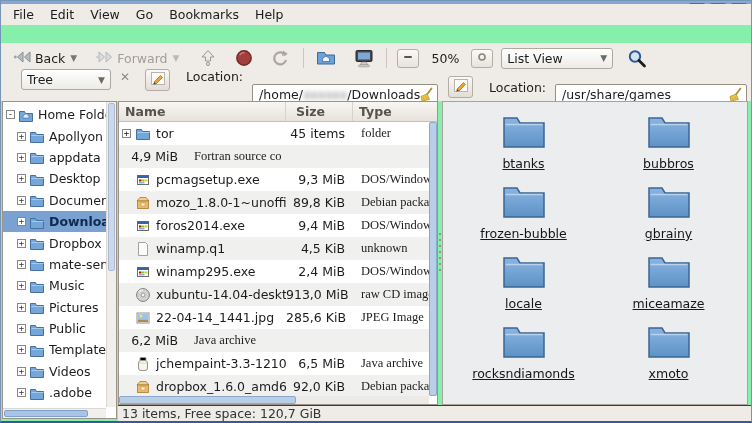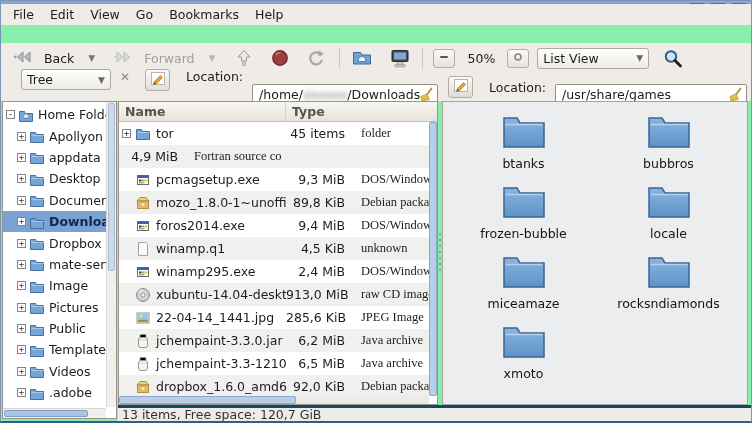--- a/index.html
+++ b/index.html
@@ -17,21 +17,21 @@
   .winbtn { width:18px; height:15px; border:1px solid #4d7099; border-radius:3px;
     background:linear-gradient(#cfe0f2,#8fb2d8); color:#fff; font-size:10px; line-height:13px;
     text-align:center; font-weight:bold; }
 
   
   .menubar { position:absolute; left:0; top:3px; right:0; height:21px; display:flex; align-items:center; padding-left:4px; background:#efebe7; }
   .menu-item { padding:2px 8px; font-size:12.5px; }
 
   
   .toolbar { position:absolute; left:0; top:42px; right:0; height:30px; display:flex; align-items:center; padding-left:8px; background:#efebe7; }
-  .tb-btn { display:flex; align-items:center; gap:11px; padding:2px 4px; border-radius:3px; }
+  .tb-btn { display:flex; align-items:center; gap:2px; padding:2px 4px; border-radius:3px; }
   .tb-label { font-size:12.5px; }
   .tb-label.disabled { color:#a29d95; }
   .chev { font-size:9px; color:#7b776f; margin-left:3px; }
   .chev.disabled { color:#bdb8b0; }
   .tb-ico { width:20px; height:18px; display:inline-block; }
   .tb-sep { width:1px; height:20px; background:#cdc7be; margin:0 8px; }
   .sq-btn { width:22px; height:19px; border:1px solid #b3ada3; border-radius:3px; background:linear-gradient(#fbfaf8,#e7e3dc);
     display:flex; align-items:center; justify-content:center; margin:0 2px; }
   .zoom-label { margin:0 10px; font-size:12.5px; }
   .combo { height:21px; border:1px solid #aea89e; border-radius:3px; background:linear-gradient(#ffffff,#ecebe7);
@@ -84,31 +84,31 @@
   .cname .ficon { width:16px; height:16px; margin:0 5px 0 4px; flex:none; }
   .csize { width:67px; text-align:right; padding-right:8px; font-size:12.5px; }
   .ctype { flex:1; padding-left:8px; font-size:12.5px;font-family:Liberation Serif, serif; }
   .fname { font-size:12.5px; }
   .file-vscroll { position:absolute; right:0; top:20px; width:8px; bottom:8px; background:#eceae6; }
   .file-vthumb { position:absolute; left:0; right:0; top:0; bottom:0; background:#b9cfe8; border:1px solid #8aa9cd; border-radius:2px; }
   .file-hscroll { position:absolute; left:0; right:8px; bottom:0; height:8px; background:#eceae6; }
   .file-hthumb { position:absolute; left:0; top:0; bottom:0; width:57%; background:#b9cfe8; border:1px solid #8aa9cd; border-radius:2px; }
 
   .iconpane { position:absolute; left:441px; top:100px; right:3px; height:304px; background:#ecedef; border:1px solid #a9a39a; overflow:hidden; }
-  .icon-grid { display:grid; grid-template-columns:145px 145px; padding:10px 0 0 8px; }
+  .icon-grid { display:grid; grid-template-columns:145px 145px; padding:10px 0 0 8px;text-decoration:underline; }
   .icell { height:70px; display:flex; flex-direction:column; align-items:center; justify-content:flex-start; }
   .icell svg { flex:none; }
   .ilabel { margin-top:3px; font-size:12.5px; color:#141414; }
 
   .splitter-dots { position:absolute; left:437px; top:230px; width:4px; height:40px;
     background:radial-gradient(circle, #9a948a 1px, transparent 1.2px); background-size:4px 6px; }
 
   
-  .statusbar { position:absolute; left:117px; right:0; top:404px; height:17px; background:#efebe7; border-top:3px solid #0c4a6e;
-    display:flex; align-items:flex-end; padding-left:4px; }
+  .statusbar { position:absolute; left:117px; right:0; top:404px; height:17px; background:#efebe7; border-top:1px solid #0c4a6e;
+    display:flex; align-items:flex-start; padding-left:4px; }
   .status-text { font-size:12.5px; color:#2e3436; }
 </style>
 </head>
 <body>
 
 <div class="window">
 
   <div class="titlebar">
     <span class="ticon"><svg width="15" height="14" viewBox="0 0 16 15">
           <rect x="1" y="2" width="7" height="4" rx="1" fill="#bcd3ea" stroke="#e6eef7"></rect>
@@ -317,21 +317,21 @@
               <path d="M2.5 6.5h12" stroke="#a9cbeb"></path>
             </svg></span>
           <span class="tlabel">mate-sensors-</span>
         </div>
         <div class="trow lvl1">
           <span class="exp">+</span>
           <span class="ticon16"><svg width="16" height="15" viewBox="0 0 16 15">
               <path d="M1.5 3.5h5l1 2h7v8h-13z" fill="#73a7da" stroke="#44719f"></path>
               <path d="M2.5 6.5h12" stroke="#a9cbeb"></path>
             </svg></span>
-          <span class="tlabel">Image</span>
+          <span class="tlabel">Music</span>
         </div>
         <div class="trow lvl1">
           <span class="exp">+</span>
           <span class="ticon16"><svg width="16" height="15" viewBox="0 0 16 15">
               <path d="M1.5 3.5h5l1 2h7v8h-13z" fill="#73a7da" stroke="#44719f"></path>
               <path d="M2.5 6.5h12" stroke="#a9cbeb"></path>
             </svg></span>
           <span class="tlabel">Pictures</span>
         </div>
         <div class="trow lvl1">
@@ -374,20 +374,21 @@
         <div class="side-vthumb"></div>
       </div>
     <div class="side-hscroll">
         <div class="side-hthumb"></div>
       </div>
   </div>
 
   <div class="filepane">
     <div class="fheader">
       <span class="hcell h-name">Name</span>
+      <span class="hcell h-size">Size</span>
       <span class="hcell h-type">Type</span>
     </div>
     <div class="frows" id="filerows">
         <div class="frow">
           <span class="cell cname">
             <span class="exp">+</span>
             <span class="ficon"><svg width="16" height="15" viewBox="0 0 16 15">
                 <path d="M1.5 3.5h5l1 2h7v8h-13z" fill="#73a7da" stroke="#44719f"></path>
                 <path d="M2.5 6.5h12" stroke="#a9cbeb"></path>
               </svg></span>
@@ -493,29 +494,20 @@
                 <rect x="3" y="4" width="10" height="5.5" fill="#9dc3e6"></rect>
                 <circle cx="6" cy="6" r="1.4" fill="#fce94f"></circle>
                 <rect x="3" y="9.5" width="10" height="2.5" fill="#b08950"></rect>
               </svg></span>
             <span class="fname">22-04-14_1441.jpg</span>
           </span>
           <span class="cell csize">285,6 KiB</span>
           <span class="cell ctype">JPEG Image</span>
         </div>
         <div class="frow alt">
-          <span class="cell cname">
-            <span class="exp hidden">+</span>
-            <span class="ficon"><svg width="16" height="16" viewBox="0 0 16 16">
-                <rect x="5" y="1.5" width="6" height="3" rx="1" fill="#ecead f" stroke="#9a968c"></rect>
-                <rect x="3.5" y="4.5" width="9" height="10" rx="2.5" fill="#f7f5ee" stroke="#9a968c"></rect>
-                <path d="M4 7h8" stroke="#d8d4c8"></path>
-              </svg></span>
-            <span class="fname">jchempaint-3.3.0.jar</span>
-          </span>
           <span class="cell csize">6,2 MiB</span>
           <span class="cell ctype">Java archive</span>
         </div>
         <div class="frow">
           <span class="cell cname">
             <span class="exp hidden">+</span>
             <span class="ficon"><svg width="16" height="16" viewBox="0 0 16 16">
                 <rect x="5" y="1.5" width="6" height="3" rx="1" fill="#ecead f" stroke="#9a968c"></rect>
                 <rect x="3.5" y="4.5" width="9" height="10" rx="2.5" fill="#f7f5ee" stroke="#9a968c"></rect>
                 <path d="M4 7h8" stroke="#d8d4c8"></path>
@@ -594,20 +586,33 @@
           <span><svg width="46" height="38" viewBox="0 0 46 38">
               <defs>
                 <linearGradient id="fg" x1="0" y1="0" x2="0" y2="1">
                   <stop offset="0" stop-color="#8ab4e2"></stop>
                   <stop offset="1" stop-color="#5d92c6"></stop>
                 </linearGradient>
               </defs>
               <path d="M3 6 h13 l3 5 h24 v24 h-40 z" fill="url(#fg)" stroke="#3a6593" stroke-width="1.5"></path>
               <path d="M4.5 12.5h37" stroke="#b9d2ec" stroke-width="1.5"></path>
             </svg></span>
+          <span class="ilabel">gbrainy</span>
+        </div>
+        <div class="icell">
+          <span><svg width="46" height="38" viewBox="0 0 46 38">
+              <defs>
+                <linearGradient id="fg" x1="0" y1="0" x2="0" y2="1">
+                  <stop offset="0" stop-color="#8ab4e2"></stop>
+                  <stop offset="1" stop-color="#5d92c6"></stop>
+                </linearGradient>
+              </defs>
+              <path d="M3 6 h13 l3 5 h24 v24 h-40 z" fill="url(#fg)" stroke="#3a6593" stroke-width="1.5"></path>
+              <path d="M4.5 12.5h37" stroke="#b9d2ec" stroke-width="1.5"></path>
+            </svg></span>
           <span class="ilabel">locale</span>
         </div>
         <div class="icell">
           <span><svg width="46" height="38" viewBox="0 0 46 38">
               <defs>
                 <linearGradient id="fg" x1="0" y1="0" x2="0" y2="1">
                   <stop offset="0" stop-color="#8ab4e2"></stop>
                   <stop offset="1" stop-color="#5d92c6"></stop>
                 </linearGradient>
               </defs>

